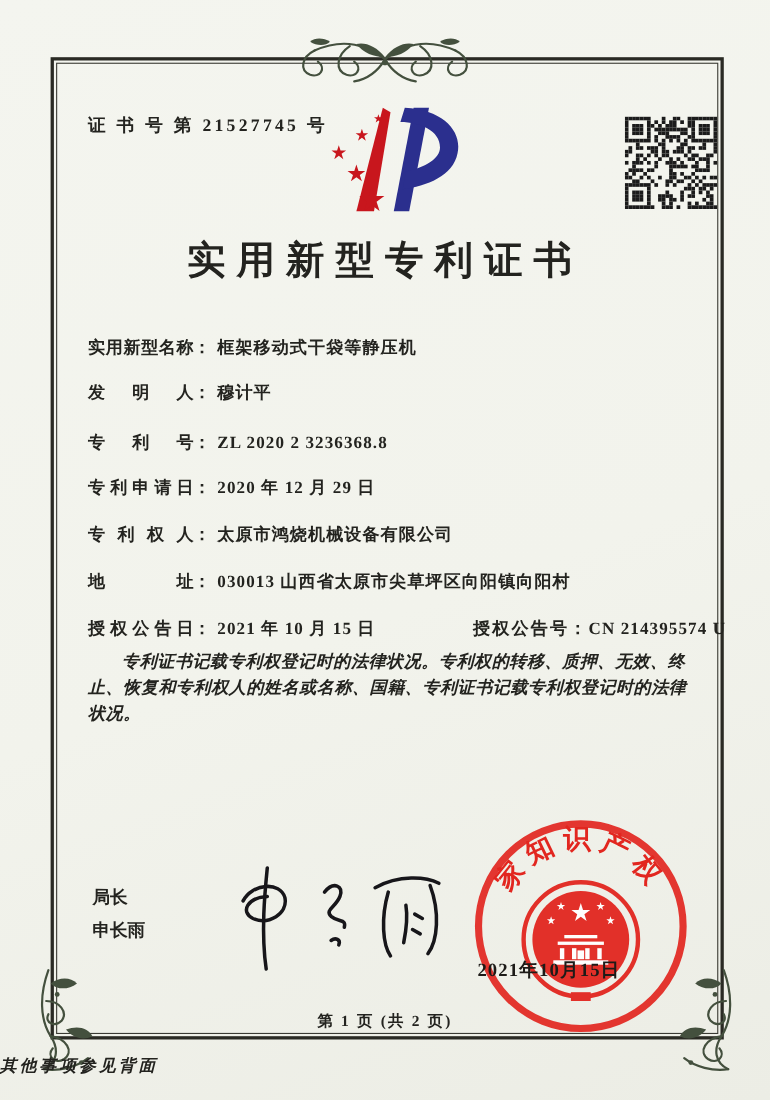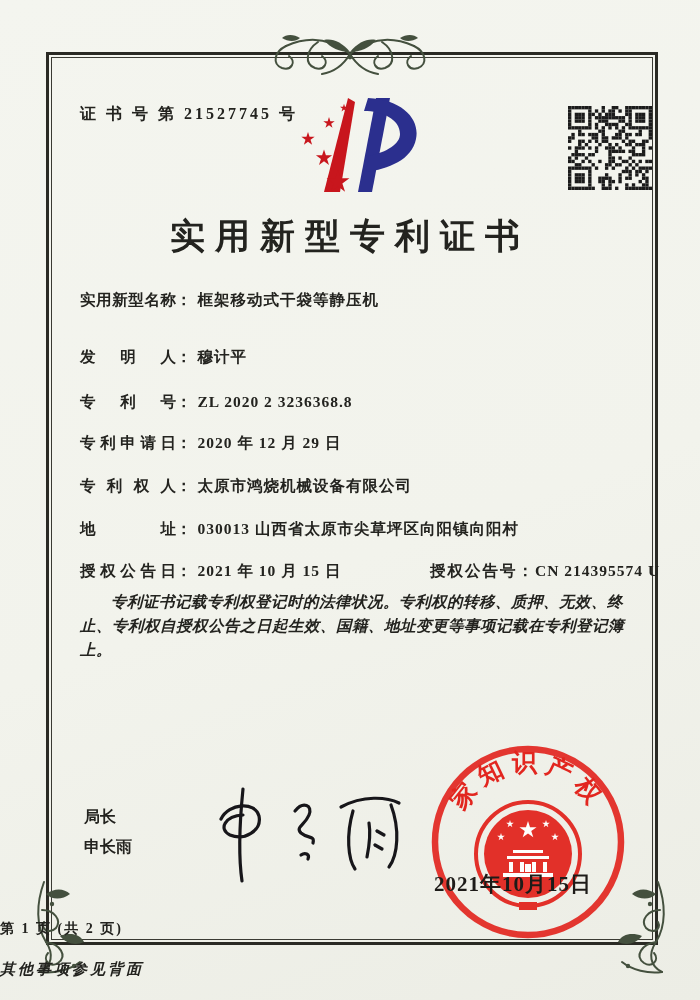--- a/index.html
+++ b/index.html
@@ -37,23 +37,23 @@
   .grant-no .g-label{letter-spacing:2px;}
   .body-text{
     left:80px; top:590px; width:545px; font-size:15.5px; line-height:24px;
     font-style:italic; font-weight:600; letter-spacing:.5px;
   }
   .body-text p{text-indent:2em;}
   .sig-block{left:84px; top:802px; font-size:16px; font-weight:700; line-height:30px;}
   .sig-svg{left:185px; top:775px;}
   .seal{left:428px; top:742px; width:200px; height:200px;}
   .seal-date{
-    left:434px; top:870px; font-size:21px; font-weight:700; letter-spacing:1px; color:#1d1b18;
-  }
-  .page-ind{left:0; top:920px; width:700px; font-size:14px; font-weight:700; letter-spacing:2px;}
+    left:434px; top:870px; font-size:17px; font-weight:700; letter-spacing:1px; color:#1d1b18;
+  }
+  .page-ind{left:0; top:920px; width:700px; text-align:center; font-size:14px; font-weight:700; letter-spacing:2px;}
   .back-note{
     left:0; top:960px; width:700px; text-align:left; font-size:15px;
     font-style:italic; font-weight:700; letter-spacing:3px;
   }
   .orn-top{left:260px; top:24px;}
   .orn-bl{left:30px; top:880px;}
   .orn-br{left:600px; top:880px;}
   svg{display:block;}
 </style>
 </head>
@@ -457,21 +457,21 @@
       <rect x="70.56" y="80.64" width="3.36" height="3.36" fill="#1b1b1b"></rect>
       <rect x="73.92" y="80.64" width="3.36" height="3.36" fill="#1b1b1b"></rect>
       <rect x="77.28" y="80.64" width="3.36" height="3.36" fill="#1b1b1b"></rect>
       <rect x="80.64" y="80.64" width="3.36" height="3.36" fill="#1b1b1b"></rect>
     </svg>
 </div>
 
 <div class="abs title">实用新型专利证书</div>
 
 <div class="abs fields">
-  <div class="f-row" style="top:0px">
+  <div class="f-row" style="top:16px">
     <span class="f-label">实用新型名称</span><span class="f-colon">：</span><span class="f-value">框架移动式干袋等静压机</span>
   </div>
   <div class="f-row" style="top:57px">
     <span class="f-label">发明人</span><span class="f-colon">：</span><span class="f-value">穆计平</span>
   </div>
   <div class="f-row" style="top:102px">
     <span class="f-label">专利号</span><span class="f-colon">：</span><span class="f-value">ZL 2020 2 3236368.8</span>
   </div>
   <div class="f-row" style="top:143px">
     <span class="f-label">专利申请日</span><span class="f-colon">：</span><span class="f-value">2020 年 12 月 29 日</span>
@@ -484,21 +484,21 @@
   </div>
   <div class="f-row" style="top:271px">
     <span class="f-label">授权公告日</span><span class="f-colon">：</span><span class="f-value">2021 年 10 月 15 日</span>
     <span class="grant-no">
       <span class="g-label">授权公告号：</span><span class="f-value">CN 214395574 U</span>
     </span>
   </div>
 </div>
 
 <div class="abs body-text">
-  <p>专利证书记载专利权登记时的法律状况。专利权的转移、质押、无效、终止、专利权自授权公告之日起生效、国籍、地址变更等事项记载在专利登记簿上。</p>
+  <p>专利证书记载专利权登记时的法律状况。专利权的转移、质押、无效、终止、恢复和专利权人的姓名或名称、国籍、专利证书记载专利权登记时的法律状况。</p>
 </div>
 
 <div class="abs sig-block">
   <div>局长</div>
   <div>申长雨</div>
 </div>
 
 <div class="abs sig-svg">
   <svg width="220" height="110" viewBox="0 0 220 110">
     <g stroke="#17161a" stroke-width="3.2" fill="none" stroke-linecap="round" stroke-linejoin="round">

